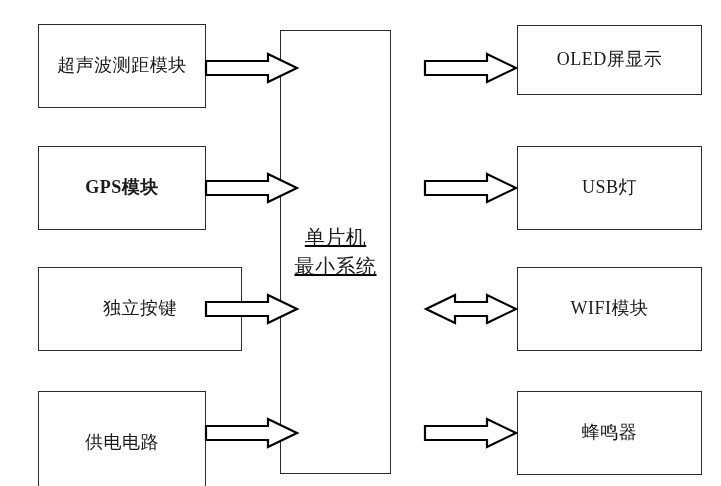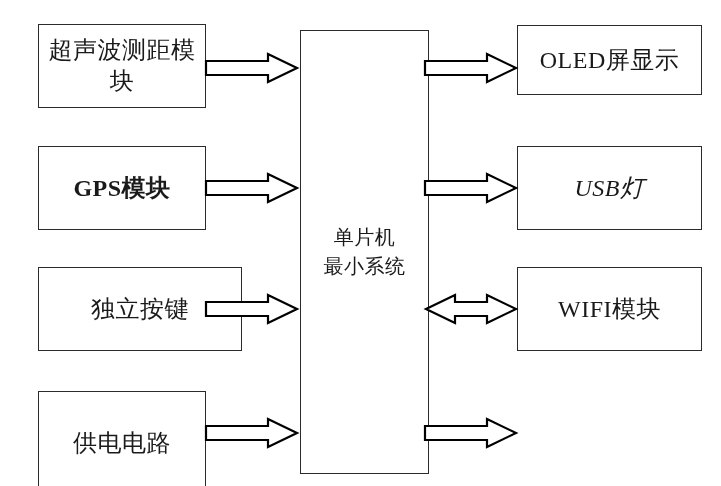--- a/index.html
+++ b/index.html
@@ -22,21 +22,21 @@
     position: absolute;
     box-sizing: border-box;
     background: #ffffff;
     border: 1.6px solid #2b2b2b;
     display: flex;
     align-items: center;
     justify-content: center;
     text-align: center;
   }
   .block-label {
-    font-size: 24px;
+    font-size: 18px;
     line-height: 1.28;
     color: #1a1a1a;
     letter-spacing: 0.5px;
     white-space: pre-line;
     font-family: "Liberation Serif", "DejaVu Serif", serif;
   }
   .mcu-block {
     border-width: 1.8px;
   }
   .mcu-label {
@@ -68,37 +68,40 @@
   </div>
 
   <div class="block" style="left:38px; top:267px; width:204px; height:84px;">
     <span class="block-label">独立按键</span>
   </div>
 
   <div class="block" style="left:38px; top:391px; width:168px; height:104px;">
     <span class="block-label">供电电路</span>
   </div>
 
-  <div class="block mcu-block" style="left:300px; top:30px; width:129px; height:444px;">
+  <div class="block mcu-block" style="left:280px; top:30px; width:111px; height:444px;text-decoration:underline;">
     <span class="block-label mcu-label">单片机
 最小系统</span>
   </div>
 
   <div class="block" style="left:517px; top:25px; width:185px; height:70px;">
     <span class="block-label">OLED屏显示</span>
   </div>
 
-  <div class="block" style="left:517px; top:146px; width:185px; height:84px;font-style:italic;">
+  <div class="block" style="left:517px; top:146px; width:185px; height:84px;">
     <span class="block-label">USB灯</span>
   </div>
 
   <div class="block" style="left:517px; top:267px; width:185px; height:84px;">
     <span class="block-label">WIFI模块</span>
   </div>
 
+  <div class="block" style="left:517px; top:391px; width:185px; height:84px;">
+    <span class="block-label">蜂鸣器</span>
+  </div>
 
   <svg class="arrow-svg" style="left:206px; top:52px;" width="92" height="32" viewBox="0 0 92 32">
     <polygon class="arrow-shape" points="0,9 62,9 62,2 91,16 62,30 62,23 0,23"></polygon>
   </svg>
 
   <svg class="arrow-svg" style="left:206px; top:172px;" width="92" height="32" viewBox="0 0 92 32">
     <polygon class="arrow-shape" points="0,9 62,9 62,2 91,16 62,30 62,23 0,23"></polygon>
   </svg>
 
   <svg class="arrow-svg" style="left:206px; top:293px;" width="92" height="32" viewBox="0 0 92 32">

